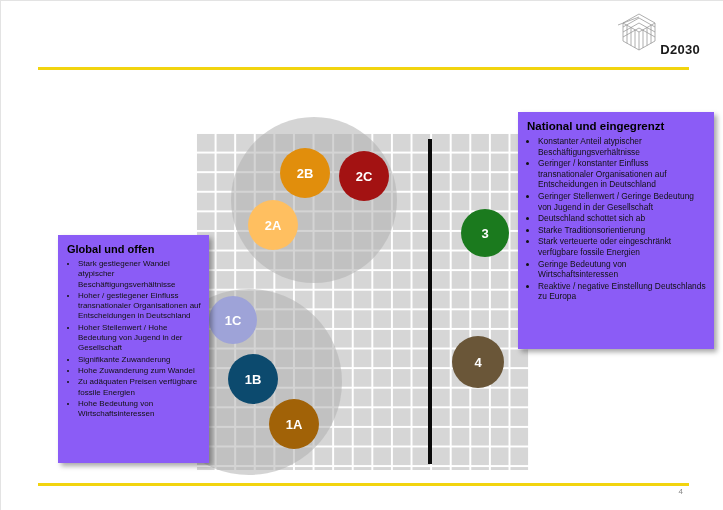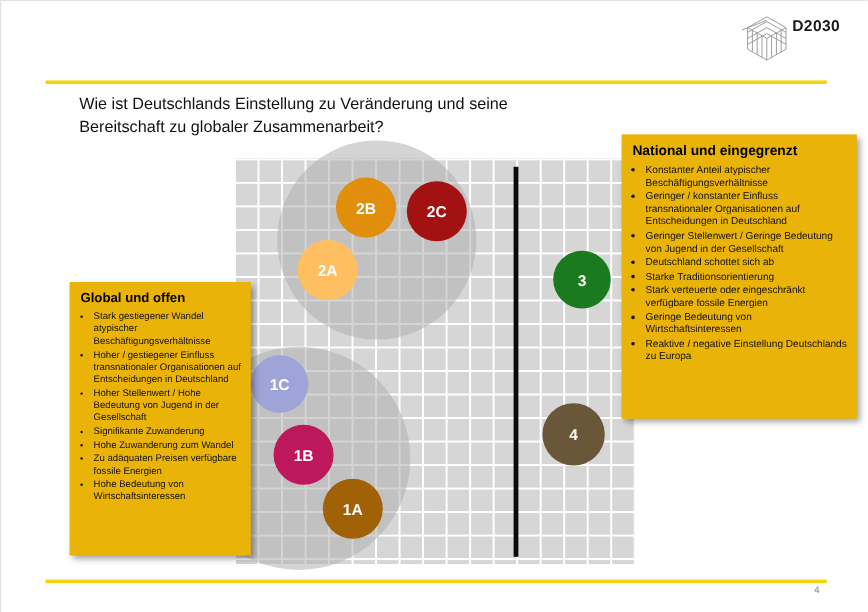--- a/index.html
+++ b/index.html
@@ -1,40 +1,40 @@
 <!DOCTYPE html>
 <html><head>
 <meta charset="utf-8">
 <style>
   html,body{margin:0;padding:0;background:#ffffff;font-family:"Liberation Sans",sans-serif;}
   .slide{position:relative;width:723px;height:510px;background:#ffffff;border:1px solid #e3e3e3;overflow:hidden;}
 
   .title{position:absolute;left:65px;top:32px;font-size:18px;color:#111;letter-spacing:-0.2px;white-space:nowrap;}
   .title b{font-weight:bold;}
 
-  .logo{position:absolute;right:24px;top:10px;display:flex;align-items:flex-start;gap:0;}
+  .logo{position:absolute;right:24px;top:10px;display:flex;align-items:flex-end;gap:0;}
   .logo-text{font-weight:bold;font-size:13px;color:#1a1a1a;letter-spacing:0.3px;margin-top:3px;}
 
   .rule{position:absolute;left:37px;width:651px;height:3px;background:#f2d40e;}
   .rule.top{top:66px;}
   .rule.bottom{top:482px;}
 
   .question{position:absolute;left:65px;top:76px;width:430px;font-size:13.5px;line-height:19px;color:#111;}
 
   .grid{position:absolute;left:194px;top:131px;width:334px;height:338px;background-color:#d6d6d6;
         background-image:linear-gradient(to right,#ffffff 2px,transparent 2px),
                          linear-gradient(to bottom,#ffffff 2px,transparent 2px);
         background-size:19.6px 19.6px;}
 
   .cluster{position:absolute;border-radius:50%;background:rgba(176,176,176,0.55);}
   .bubble{position:absolute;border-radius:50%;display:flex;align-items:center;justify-content:center;
           color:#ffffff;font-weight:bold;font-size:13px;}
   .divider{position:absolute;background:#0a0a0a;}
 
-  .panel{position:absolute;background:#eab308;box-shadow:3px 3px 5px rgba(0,0,0,0.35);padding:8px 8px 6px 9px;box-sizing:border-box;overflow:hidden;}
+  .panel{position:absolute;background:#8b5cf6;box-shadow:3px 3px 5px rgba(0,0,0,0.35);padding:8px 8px 6px 9px;box-sizing:border-box;overflow:hidden;}
   .panel h2{margin:0 0 4px 0;font-size:11px;color:#000;}
   .panel .intro{margin:0 0 5px 0;font-style:italic;color:#222;}
   .panel ul{margin:0;padding-left:11px;}
   .panel li{margin:0 0 1px 0;color:#111;}
   .panel-left{left:57px;top:234px;width:151px;height:228px;}
   .panel-left .intro{font-size:7.4px;line-height:9.4px;}
   .panel-left ul{font-size:8px;line-height:10.3px;}
   .panel-right{left:517px;top:111px;width:196px;height:237px;}
   .panel-right h2{font-size:11.5px;}
   .panel-right .intro{font-size:7.8px;line-height:10px;}
@@ -69,33 +69,32 @@
           <line x1="29" y1="16.6" x2="29" y2="34.6"></line>
           <line x1="33" y1="14.3" x2="33" y2="32.3"></line>
         </g>
       </svg>
     </span>
     <span class="logo-text">D2030</span>
   </div>
 
   <div class="rule top"></div>
 
-  <div class="question">Wie ist Deutschlands Einstellung zu Veränderung und seine Bereitschaft zu globaler Zusammenarbeit?</div>
 
   <div class="grid"></div>
 
   <div id="map-layer">
       <div class="cluster" style="left: 230px; top: 116px; height: 166px; width: 166px;"></div>
       <div class="cluster" style="left: 155px; top: 288px; height: 186px; width: 186px;"></div>
       <div class="divider" style="left: 427px; top: 138px; width: 4px; height: 325px;"></div>
       <div class="bubble" style="left: 279px; top: 147px; height: 50px; width: 50px; background: rgb(225, 142, 12);">2B</div>
       <div class="bubble" style="left: 338px; top: 150px; height: 50px; width: 50px; background: rgb(163, 18, 18);">2C</div>
       <div class="bubble" style="left: 247px; top: 199px; height: 50px; width: 50px; background: rgb(255, 191, 96);">2A</div>
       <div class="bubble" style="left: 208px; top: 295px; height: 48px; width: 48px; background: rgb(158, 163, 216);">1C</div>
-      <div class="bubble" style="left: 227px; top: 353px; height: 50px; width: 50px; background: #be185d;">1B</div>
+      <div class="bubble" style="left: 227px; top: 353px; height: 50px; width: 50px; background: #0c4a6e;">1B</div>
       <div class="bubble" style="left: 268px; top: 398px; height: 50px; width: 50px; background: #a16207;">1A</div>
       <div class="bubble" style="left: 460px; top: 208px; height: 48px; width: 48px; background: rgb(27, 122, 30);">3</div>
       <div class="bubble" style="left: 451px; top: 335px; height: 52px; width: 52px; background: rgb(106, 86, 56);">4</div>
     </div>
 
   <div class="panel panel-left">
     <h2>Global und offen</h2>
     <ul>
         <li>Stark gestiegener Wandel atypischer Beschäftigungsverhältnisse</li>
         <li>Hoher / gestiegener Einfluss transnationaler Organisationen auf Entscheidungen in Deutschland</li>

